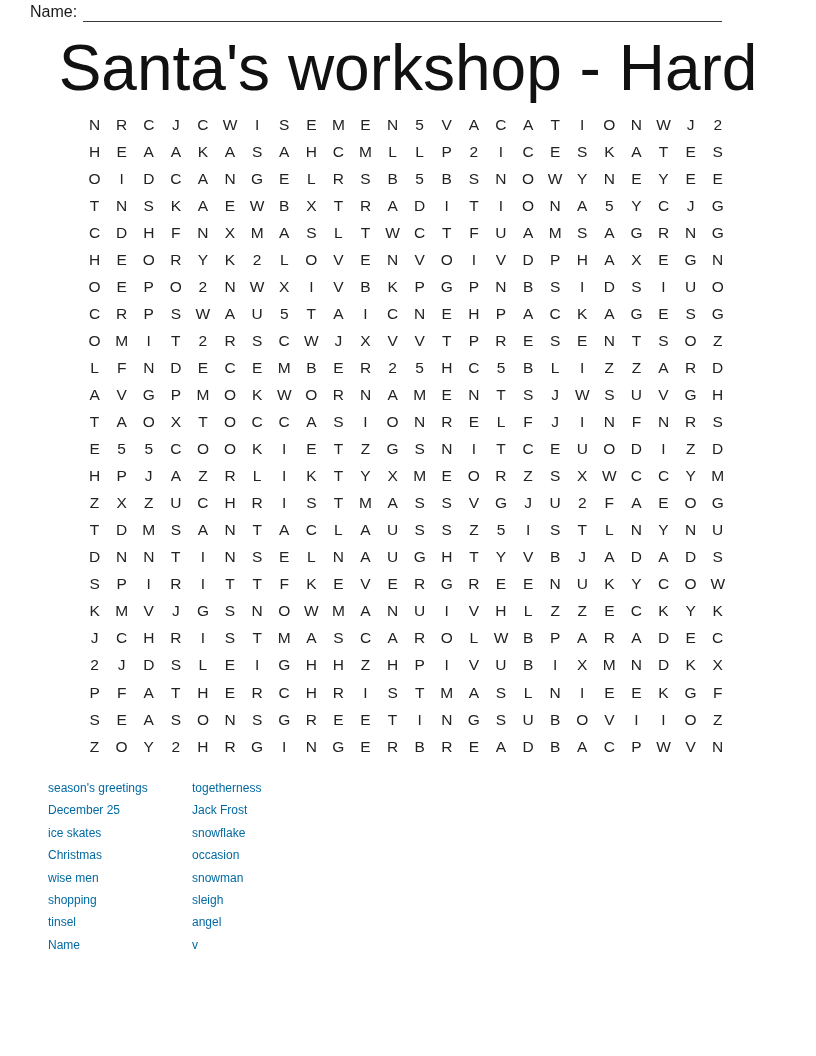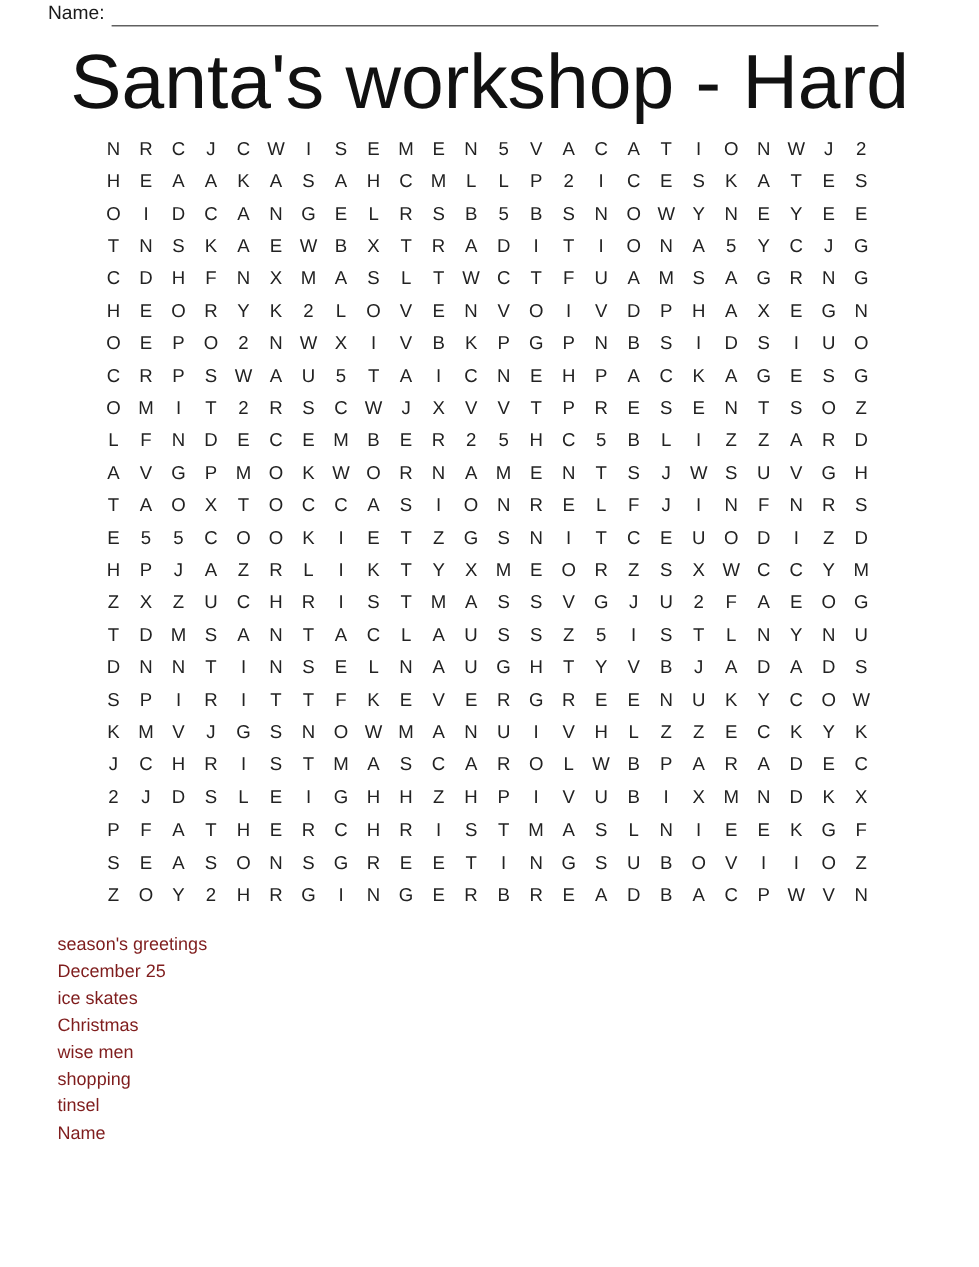--- a/index.html
+++ b/index.html
@@ -9,21 +9,21 @@
     background: #ffffff;
     position: relative;
     font-family: "Liberation Sans", sans-serif;
     color: #1a1a1a;
     overflow: hidden;
   }
 
   
   .name-row {
     position: absolute;
-    left: 40px;
+    left: 30px;
     top: 2px;
     width: 692px;
     display: flex;
     align-items: flex-end;
   }
   .name-label {
     font-size: 16px;
     line-height: 20px;
     white-space: nowrap;
   }
@@ -72,24 +72,24 @@
     top: 777px;
     display: flex;
   }
   .word-col {
     width: 144px;
     display: flex;
     flex-direction: column;
   }
   .word-col:last-child { width: auto; }
   .word {
-    font-size: 15px;
+    font-size: 12px;
     line-height: 22.4px;
     white-space: nowrap;
-    color: #7f1d1d;
+    color: #0369a1;
   }
 </style>
 </head>
 <body>
 
 <div class="name-row">
   <span class="name-label">Name:</span>
   <div class="name-blank"></div>
 </div>
 
@@ -678,13 +678,23 @@
     <div class="word-col">
       <div class="word">season's greetings</div>
       <div class="word">December 25</div>
       <div class="word">ice skates</div>
       <div class="word">Christmas</div>
       <div class="word">wise men</div>
       <div class="word">shopping</div>
       <div class="word">tinsel</div>
       <div class="word">Name</div>
     </div>
+    <div class="word-col">
+      <div class="word">togetherness</div>
+      <div class="word">Jack Frost</div>
+      <div class="word">snowflake</div>
+      <div class="word">occasion</div>
+      <div class="word">snowman</div>
+      <div class="word">sleigh</div>
+      <div class="word">angel</div>
+      <div class="word">v</div>
+    </div>
   </div>
 
 </body></html>

